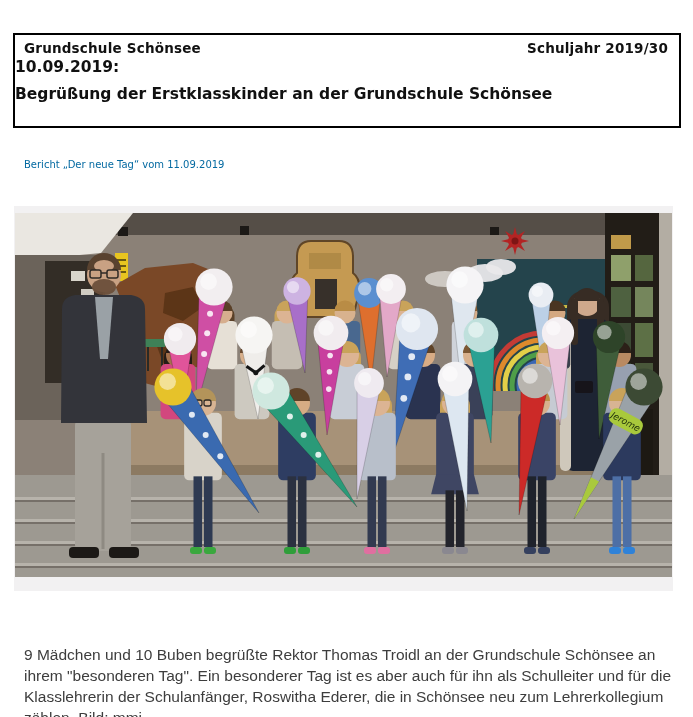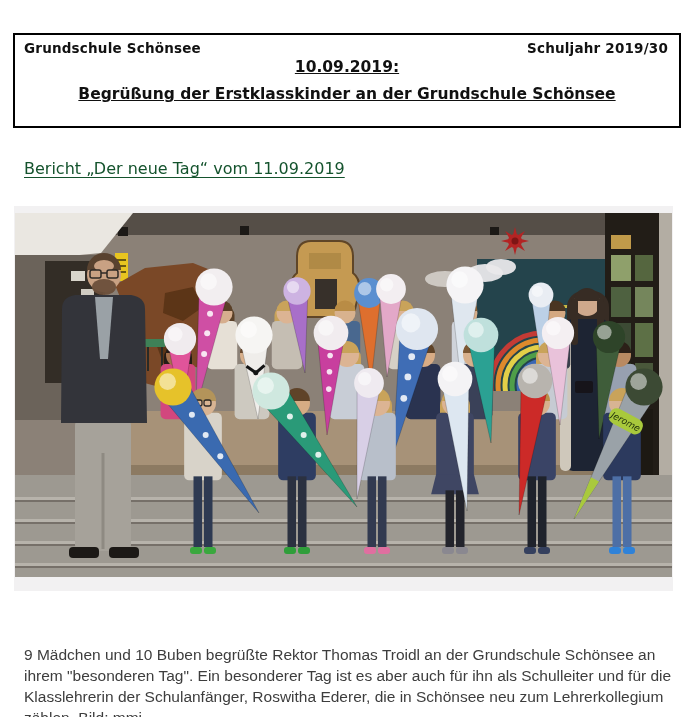--- a/index.html
+++ b/index.html
@@ -4,24 +4,24 @@
 <style>
   html,body{margin:0;padding:0;}
   body{
     width:693px;height:717px;background:#ffffff;position:relative;
     font-family:"DejaVu Sans", sans-serif;color:#111;overflow:hidden;
   }
   .hdr{position:absolute;top:7px;left:0;width:693px;box-sizing:border-box;
        padding:0 25px 0 24px;display:flex;justify-content:space-between;
        font-size:13.5px;font-weight:bold;letter-spacing:.2px;margin-top:33px;}
   .title-box{position:absolute;left:13px;top:33px;width:668px;height:95px;
-       box-sizing:border-box;border:2px solid #000;text-align:center;
-       font-weight:bold;font-size:15.5px;line-height:27px;padding-top:19px;text-decoration:underline;}
-  .report{position:absolute;left:24px;top:159px;font-size:16px;
-       text-decoration:underline;text-underline-offset:3px;cursor:pointer;color:#14532d;}
+       box-sizing:border-box;border:2px solid #000;text-align:left;
+       font-weight:bold;font-size:15.5px;line-height:27px;padding-top:19px;}
+  .report{position:absolute;left:24px;top:159px;font-size:10px;
+       text-underline-offset:3px;cursor:pointer;color:#0369a1;}
   .photo-frame{position:absolute;left:14px;top:206px;width:659px;height:385px;
        background:#f2f1f2;}
   .photo-frame svg{position:absolute;left:1px;top:7px;display:block;}
   .article{position:absolute;left:24px;top:628px;width:664px;
        font-family:"Liberation Sans", sans-serif;font-size:15.5px;
        line-height:21px;color:#3d3d3d;}
   svg text{font-family:"DejaVu Sans", sans-serif;}
 </style>
 </head>
 <body>

